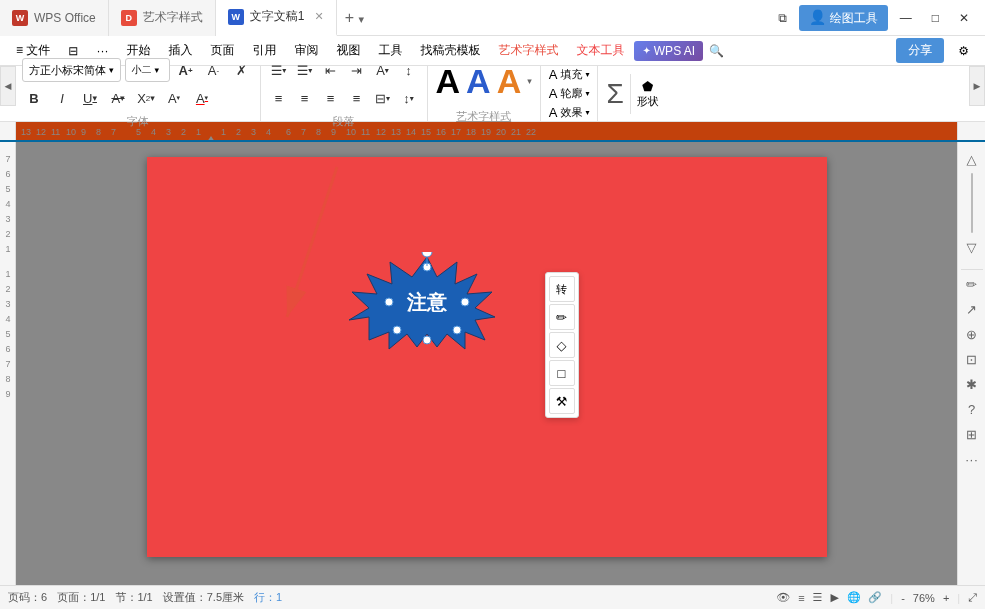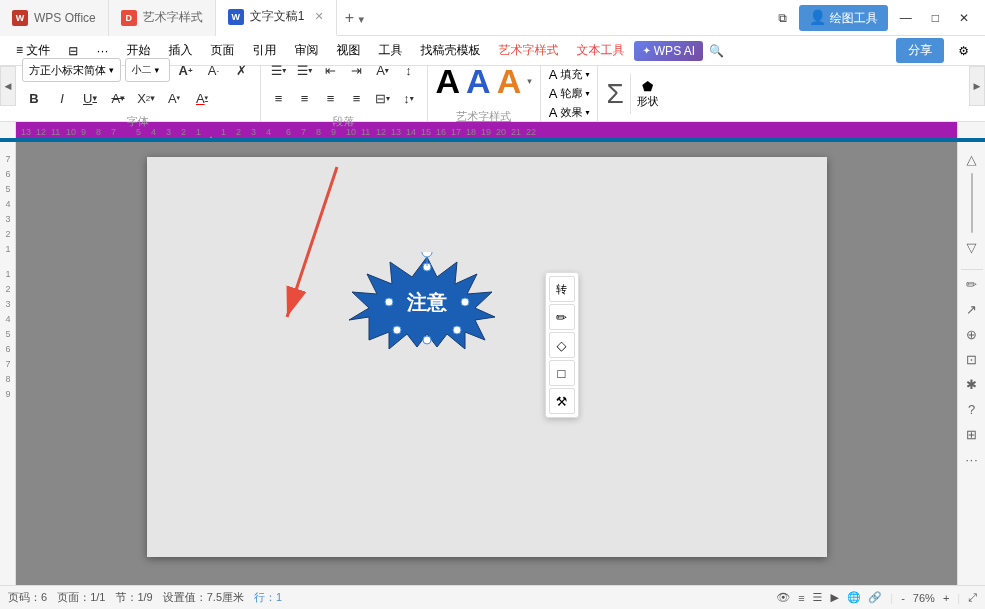--- a/index.html
+++ b/index.html
@@ -185,21 +185,21 @@
     <div style="width:1px;height:40px;background:#e0e0e0;margin:0 6px;"></div>
     <div style="display:flex;flex-direction:column;align-items:center;cursor:pointer;">
       <span style="font-size:13px;">⬟</span>
       <span style="font-size:11px;">形状</span>
     </div>
   </div>
 
   <div class="collapse-btn" style="margin-left:auto;font-size:9px;">▶</div>
 </div>
 
-<div style="display:flex;background:#a21caf;height:20px;border-bottom:4px solid #0369a1;">
+<div style="display:flex;background:#c2410c;height:20px;border-bottom:2px solid #0369a1;">
   <div style="width:16px;background:#f5f5f5;border-right:1px solid #ddd;"></div>
   <div style="flex:1;position:relative;overflow:hidden;">
     <svg width="100%" height="20" style="display:block;">
 
       <g fill="#888" font-size="9" font-family="Arial">
         <text x="5" y="13">13</text>
           <text x="20" y="13">12</text>
           <text x="35" y="13">11</text>
         <text x="50" y="13">10</text>
           <text x="65" y="13">9</text>
@@ -259,21 +259,21 @@
         <text x="8" y="210" text-anchor="middle">6</text>
         <text x="8" y="225" text-anchor="middle">7</text>
         <text x="8" y="240" text-anchor="middle">8</text>
         <text x="8" y="255" text-anchor="middle">9</text>
       </g>
     </svg>
   </div>
 
   <div style="flex:1;background:#888;overflow:auto;position:relative;">
 
-    <div style="background:#e5e5e5;margin:15px auto;width:680px;min-height:400px;box-shadow:0 2px 8px rgba(0,0,0,0.4);position:relative;">
+    <div style="background:#ef4444;margin:15px auto;width:680px;min-height:400px;box-shadow:0 2px 8px rgba(0,0,0,0.4);position:relative;">
 
       <div style="position:absolute;top:95px;left:170px;">
         
         <svg width="220" height="100">
           <polygon points="110,5 120,25 140,10 138,32 160,22 150,42 175,40 158,56 178,65 158,68 168,88 148,80 148,97 130,82 120,95 110,82 100,95 90,82 72,97 72,80 52,88 52,65 32,68 52,56 35,40 60,42 50,22 75,32 73,10 95,25" fill="#1a5fb4" stroke="#1a3a6b" stroke-width="1"></polygon>
 
           <circle cx="72" cy="50" r="4" fill="white" stroke="#4a90d9" stroke-width="1"></circle>
           <circle cx="148" cy="50" r="4" fill="white" stroke="#4a90d9" stroke-width="1"></circle>
           <circle cx="110" cy="15" r="4" fill="white" stroke="#4a90d9" stroke-width="1"></circle>
           <circle cx="110" cy="88" r="4" fill="white" stroke="#4a90d9" stroke-width="1"></circle>
@@ -323,21 +323,21 @@
     <div style="width:22px;height:22px;display:flex;align-items:center;justify-content:center;cursor:pointer;font-size:13px;color:#666;">✱</div>
     <div style="width:22px;height:22px;display:flex;align-items:center;justify-content:center;cursor:pointer;font-size:13px;color:#666;">?</div>
     <div style="width:22px;height:22px;display:flex;align-items:center;justify-content:center;cursor:pointer;font-size:13px;color:#666;">⊞</div>
     <div style="width:22px;height:22px;display:flex;align-items:center;justify-content:center;cursor:pointer;font-size:13px;color:#666;">···</div>
   </div>
 </div>
 
 <div style="display:flex;align-items:center;background:#f5f5f5;height:24px;border-top:1px solid #ddd;padding:0 8px;gap:10px;font-size:11px;color:#555;">
   <span>页码：6</span>
   <span>页面：1/1</span>
-  <span>节：1/9</span>
+  <span>节：1/1</span>
   <span>设置值：7.5厘米</span>
   <span style="color:#4a90d9;cursor:pointer;">行：1</span>
   <div style="margin-left:auto;display:flex;align-items:center;gap:8px;">
     <span style="cursor:pointer;">👁</span>
     <span style="cursor:pointer;">≡</span>
     <span style="cursor:pointer;">☰</span>
     <span style="cursor:pointer;">▶</span>
     <span style="cursor:pointer;">🌐</span>
     <span style="cursor:pointer;">🔗</span>
     <span style="color:#ddd;">|</span>

